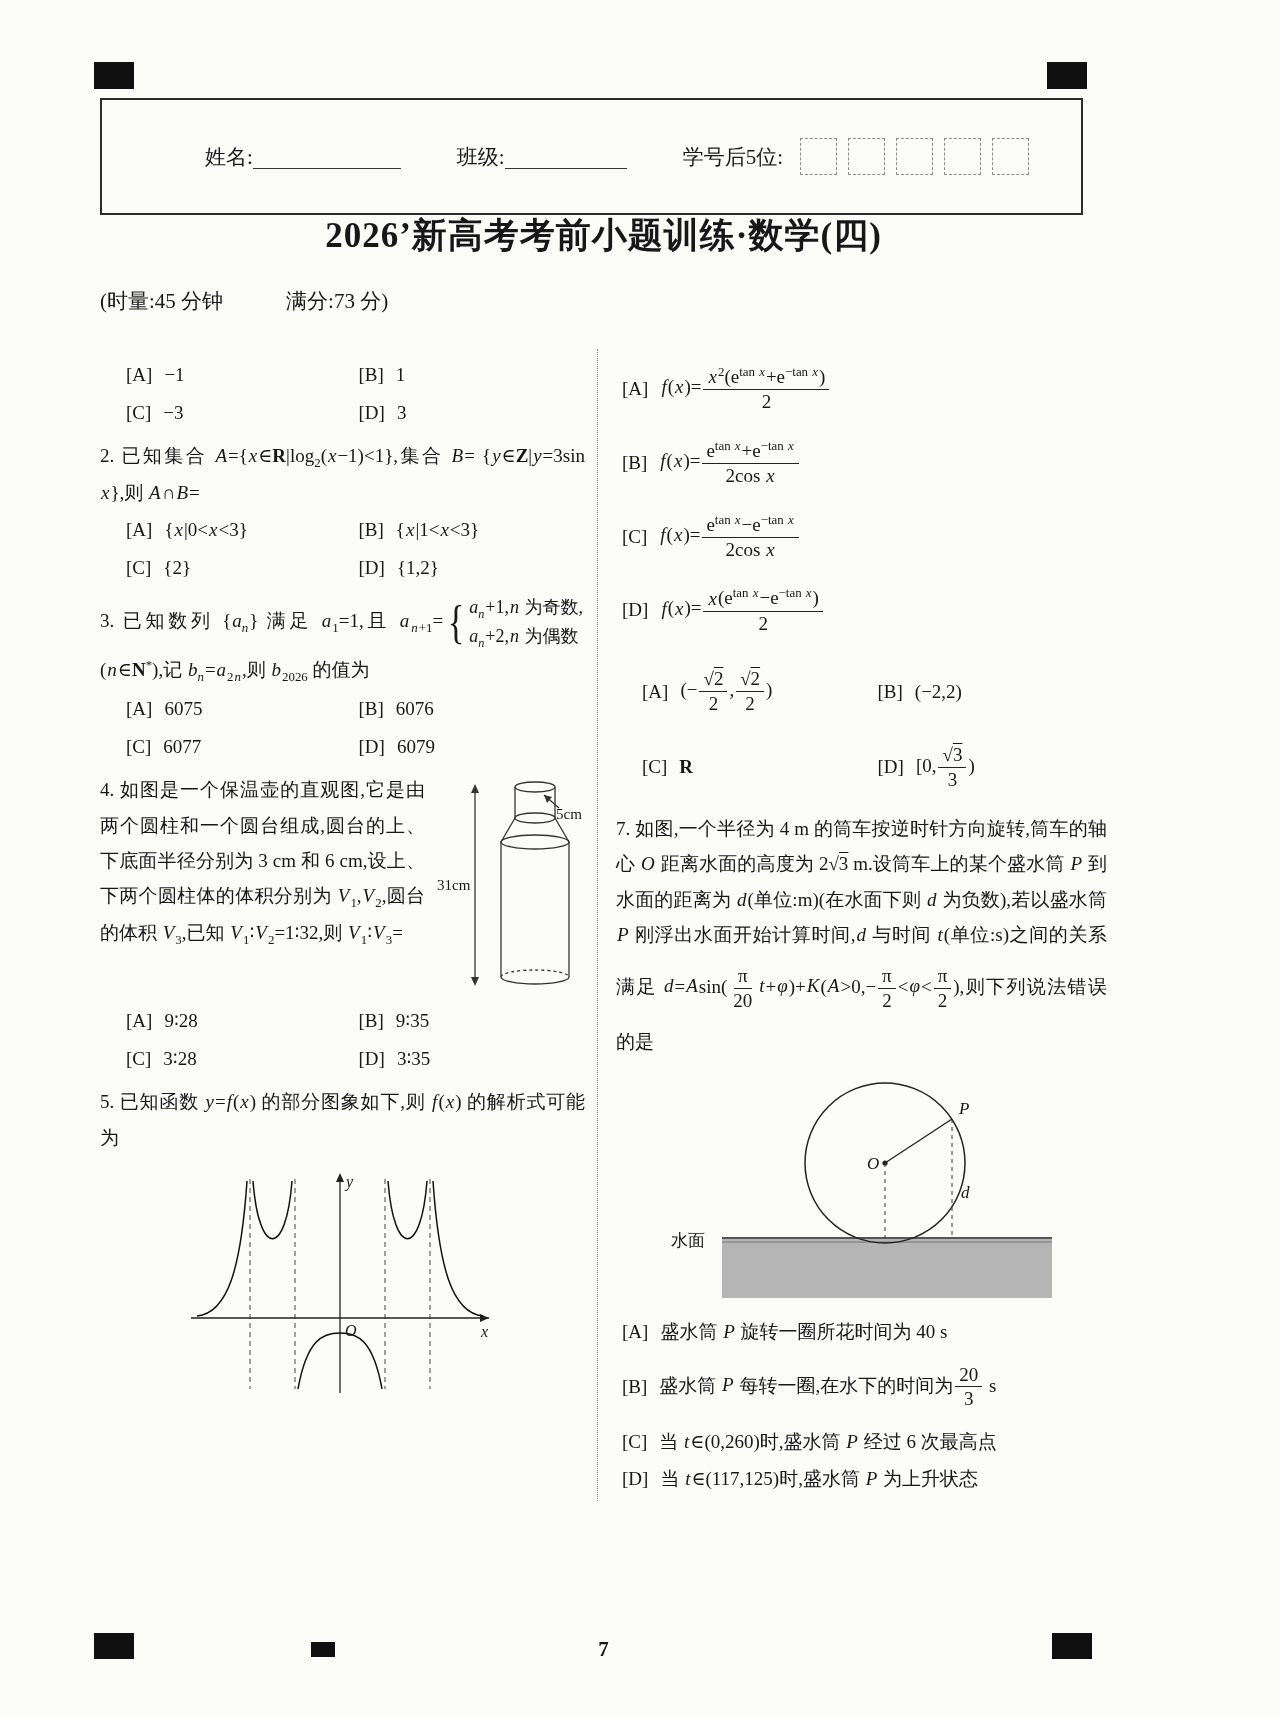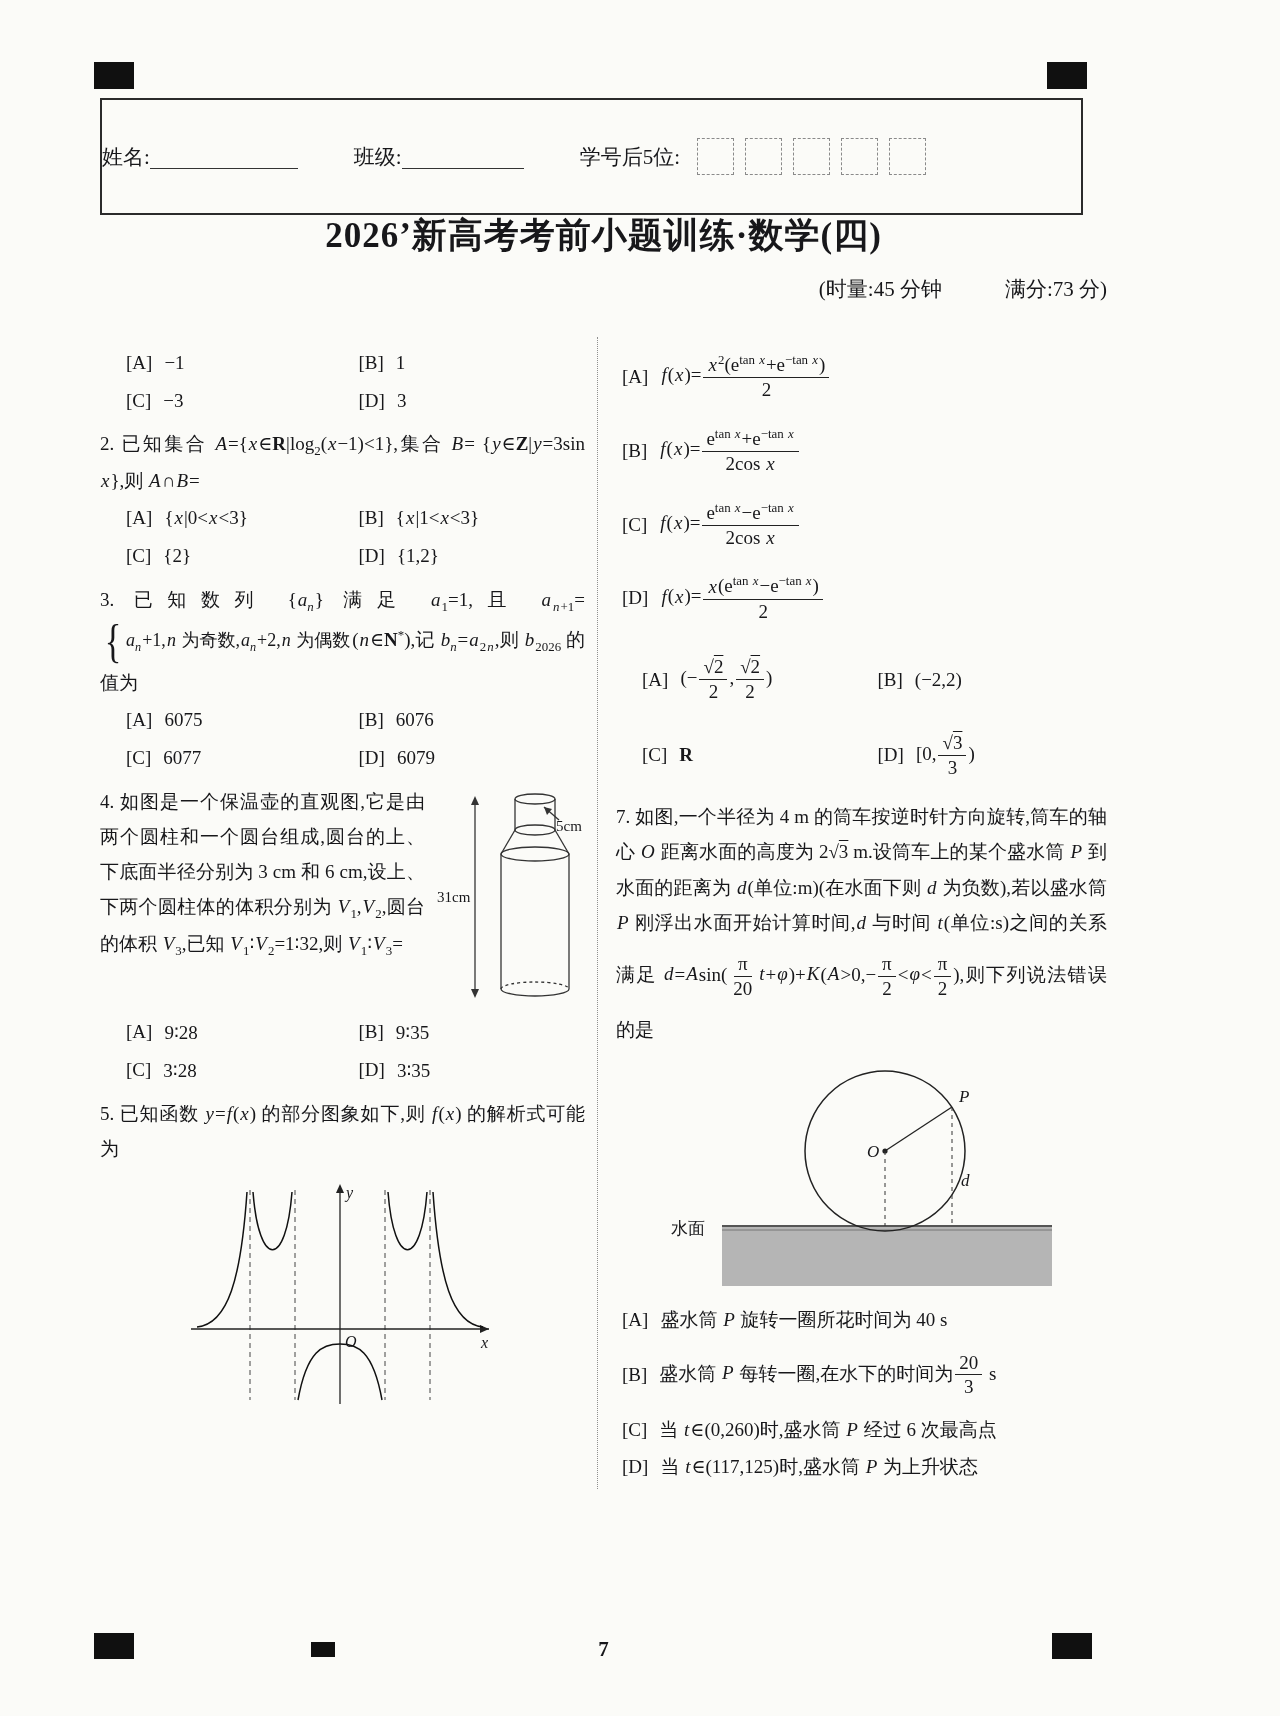--- a/index.html
+++ b/index.html
@@ -7,31 +7,31 @@
         font-family:"Liberation Serif","DejaVu Serif",serif;color:#17171a;font-size:19px;}
   
   .mark{position:absolute;background:#101010;}
   .mark.tl{left:94px;top:62px;width:40px;height:27px;}
   .mark.tr{left:1047px;top:62px;width:40px;height:27px;}
   .mark.bl{left:94px;top:1633px;width:40px;height:26px;}
   .mark.bc{left:311px;top:1642px;width:24px;height:15px;}
   .mark.br{left:1052px;top:1633px;width:40px;height:26px;}
   
   .hdr-box{position:absolute;left:100px;top:98px;width:983px;height:117px;border:2px solid #2b2b2b;
-           box-sizing:border-box;display:flex;align-items:center;}
+           box-sizing:border-box;display:flex;align-items:center;padding-left:103px;}
   .hlabel{font-size:21px;}
   .uline{display:inline-block;border-bottom:1.5px solid #333;height:24px;}
   .w140{width:148px;}.w120{width:122px;}
   .ml{margin-left:56px;}
   .idboxes{display:flex;margin-left:6px;}
   .idbox{width:37px;height:37px;border:1.6px dashed #8a8a8a;margin-left:11px;box-sizing:border-box;}
   
   .content{position:absolute;left:100px;top:212px;width:1007px;}
   .title{text-align:center;font-size:35px;font-weight:bold;letter-spacing:1px;}
-  .subtitle{text-align:right;font-size:21px;margin-top:16px;}
+  .subtitle{text-align:left;font-size:21px;margin-top:28px;}
   .columns{display:flex;margin-top:34px;align-items:stretch;}
   .col-left{width:489px;flex:none;padding-right:4px;box-sizing:border-box;}
   .col-right{flex:1;border-left:1.5px dotted #8f8f8f;padding-left:18px;margin-left:8px;}
   .sechead{text-align:justify;line-height:1.8;}
   .sechead .b{font-weight:bold;}
   .question{margin-top:8px;}
   .stem{text-align:justify;line-height:1.85;}
   .opts{margin:3px 0 4px 26px;}
   .grid2{display:grid;grid-template-columns:1fr 1fr;column-gap:6px;row-gap:3px;}
   .opt{display:flex;align-items:center;gap:12px;min-height:35px;}
@@ -42,21 +42,21 @@
   i{font-style:italic;padding:0 1px;}
   sup,sub{font-size:0.68em;}
   .frac{display:inline-flex;flex-direction:column;align-items:center;vertical-align:middle;
         margin:12px 2px;line-height:1.25;text-align:center;}
   .frac .num{display:block;padding:0 4px;border-bottom:1.3px solid #222;}
   .frac .den{display:block;padding:0 4px;}
   .rad{text-decoration:overline;}
   .ovl{text-decoration:overline;}
   .cases{display:inline-flex;align-items:center;vertical-align:middle;margin:0 2px;}
   .cbrace{font-size:46px;line-height:1;transform:scaleX(0.75);margin-right:1px;font-weight:300;}
-  .clines{display:flex;flex-direction:row;line-height:1.5;font-size:18px;text-align:left;}
+  .clines{display:flex;flex-direction:column;line-height:1.5;font-size:18px;text-align:left;}
   .q4row::after{content:"";display:block;clear:both;}
   .fig-thermos{float:right;margin:2px 0 4px 10px;}
   .fig-graph{display:block;margin:8px auto 2px;}
   .fig-wheel{display:block;margin:10px auto 4px;}
   svg text{font-family:"Liberation Serif","DejaVu Serif",serif;fill:#17171a;}
   .pagenum{position:absolute;left:100px;width:1007px;top:1637px;text-align:center;
            font-size:21px;font-weight:bold;}
 </style>
 </head>
 <body>

